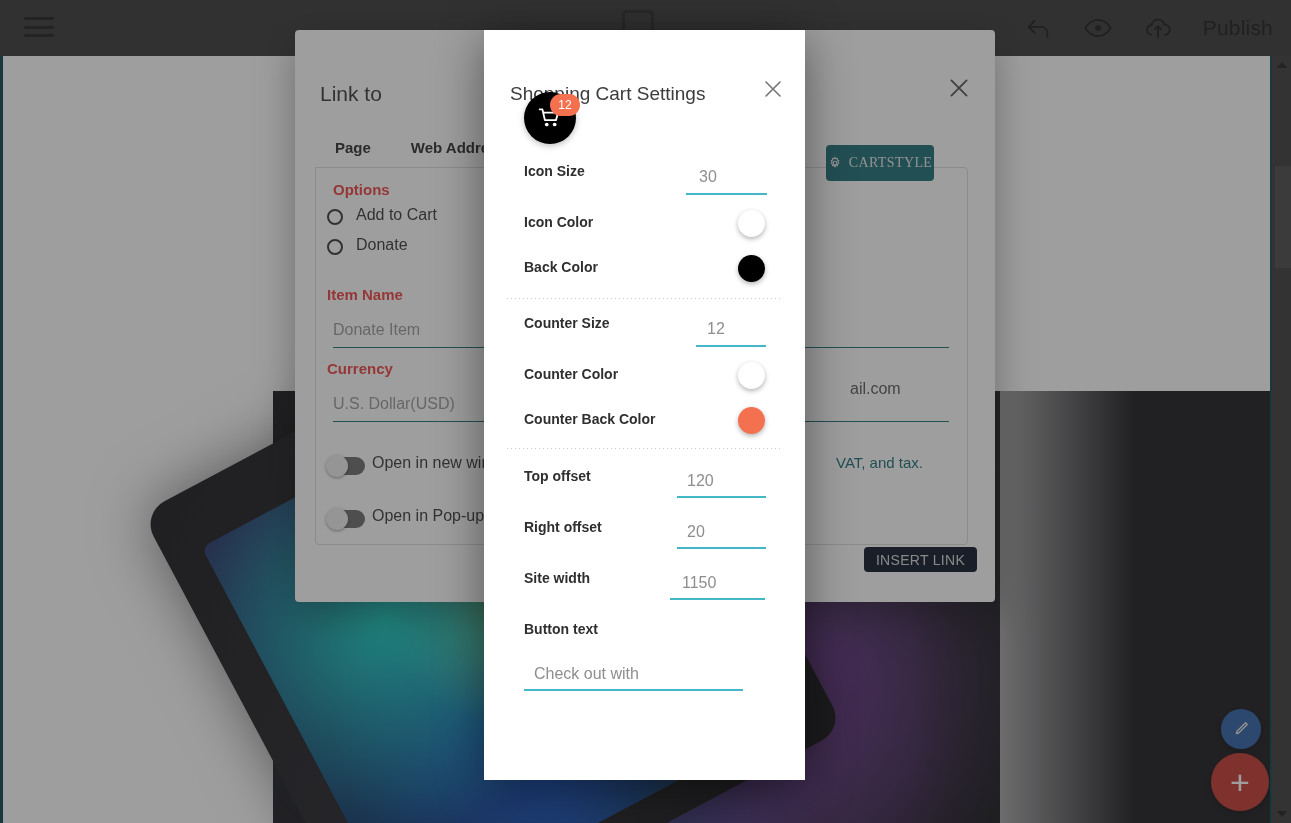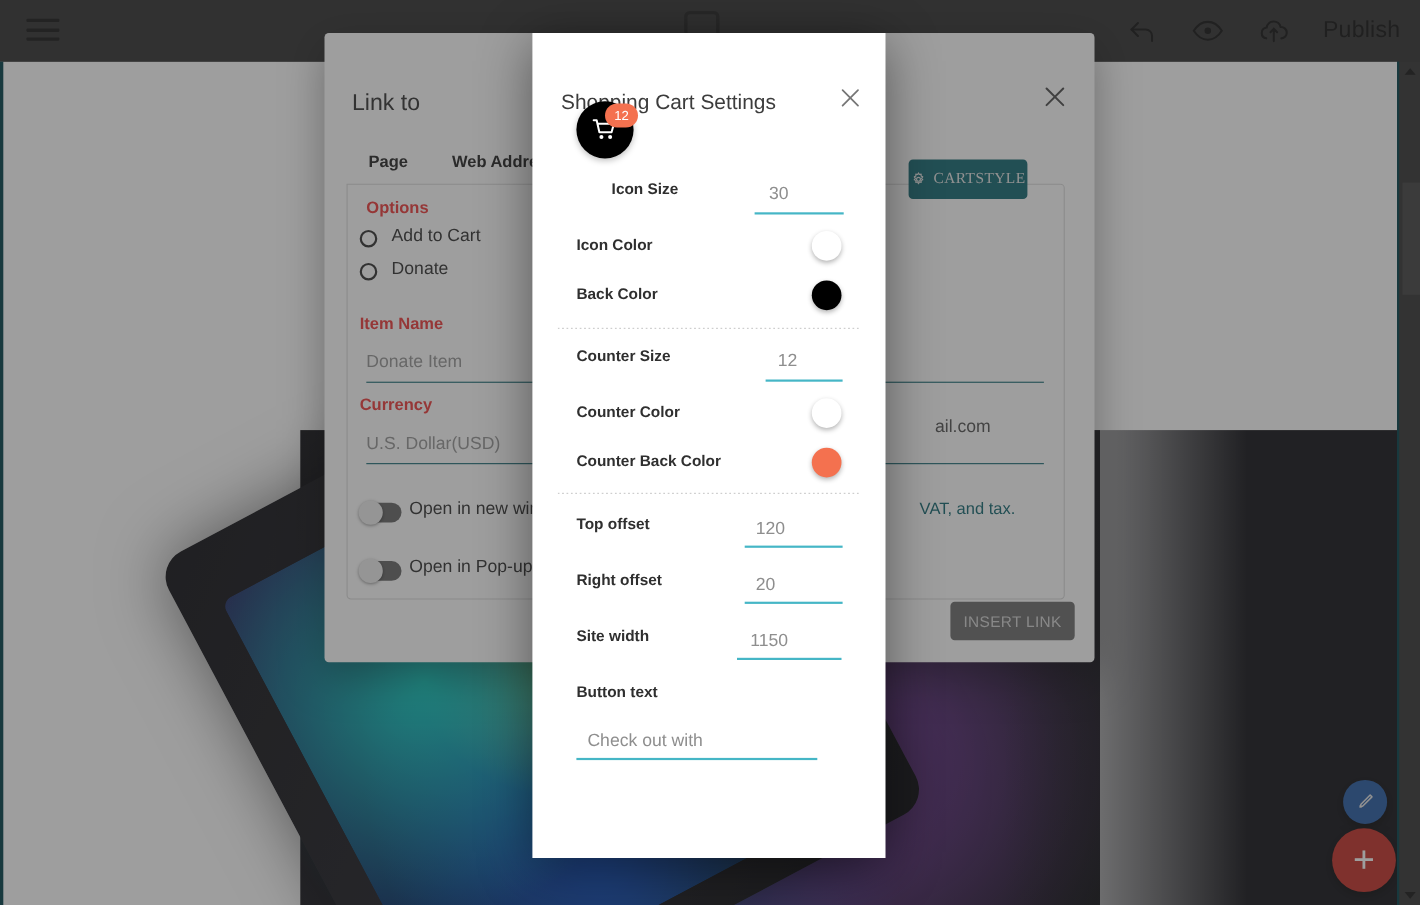--- a/index.html
+++ b/index.html
@@ -108,22 +108,22 @@
 
   .toggle { position:absolute; width:38px; height:18px; border-radius:9px; background:#6e6e6e; }
   .toggle .knob { position:absolute; left:-1px; top:-2px; width:22px; height:22px; border-radius:50%;
     background:#efefef; box-shadow:0 1px 3px rgba(0,0,0,.4); }
   .toggle-text { position:absolute; font-size:16px; color:#3b3b3b; }
 
   .cartstyle-btn { position:absolute; left:826px; top:145px; width:108px; height:36px;
     background:#1e6f78; color:#e8e8e8; border-radius:4px; font-size:14px;
     display:flex; align-items:center; justify-content:center; gap:7px;
     font-family:"Liberation Serif", serif; letter-spacing:.4px; z-index:12; }
-  .insert-link-btn { position:absolute; left:864px; top:547px; width:113px; height:35px;
-    background:#737373; color:#d8d8d8; border-radius:4px; font-size:14px;
+  .insert-link-btn { position:absolute; left:864px; top:547px; width:113px; height:25px;
+    background:#0f172a; color:#d8d8d8; border-radius:4px; font-size:14px;
     display:flex; align-items:center; justify-content:center; letter-spacing:.3px; z-index:12; }
 
   .teal-note { position:absolute; font-size:15px; color:#1e6f78; }
   .lt-value { position:absolute; font-size:16px; color:#5a5a5a; }
 
   
   .dim { position:absolute; inset:0; background:rgba(40,40,40,.45); z-index: 20; }
 
   
   .cart-modal {
@@ -286,21 +286,21 @@
 
   <div class="cart-preview">
     <svg width="26" height="26" viewBox="0 0 24 24" fill="none" stroke="#ffffff" stroke-width="1.7">
       <path d="M2.5 4 H5 L7.3 14 H17.5 L19.5 7 H6" stroke-linecap="round" stroke-linejoin="round"></path>
       <circle cx="9" cy="18" r="1.7" fill="#ffffff" stroke="none"></circle>
       <circle cx="16.3" cy="18" r="1.7" fill="#ffffff" stroke="none"></circle>
     </svg>
   </div>
   <div class="cart-badge">12</div>
 
-  <div class="row-label" style="left:524px; top:163px; z-index:31;margin-left:32px;">Icon Size</div>
+  <div class="row-label" style="left:524px; top:163px; z-index:31;">Icon Size</div>
   <div class="field-val" style="left:699px; top:168px; z-index:31;">30</div>
   <div class="field-line" style="left:686px; top:193px; width:81px; z-index:31;"></div>
 
   <div class="row-label" style="left:524px; top:214px; z-index:31;">Icon Color</div>
   <div class="swatch" style="left:738px; top:210px; background:#ffffff; z-index:31;"></div>
 
   <div class="row-label" style="left:524px; top:259px; z-index:31;">Back Color</div>
   <div class="swatch" style="left:738px; top:255px; background:#000000; z-index:31;"></div>
 
   <div class="divider" style="top:298px; z-index:31;"></div>

